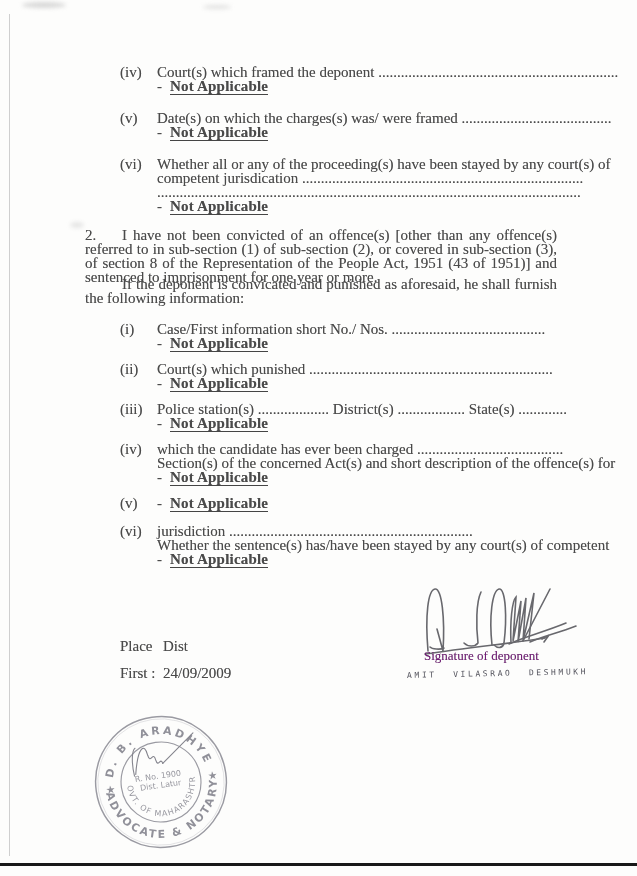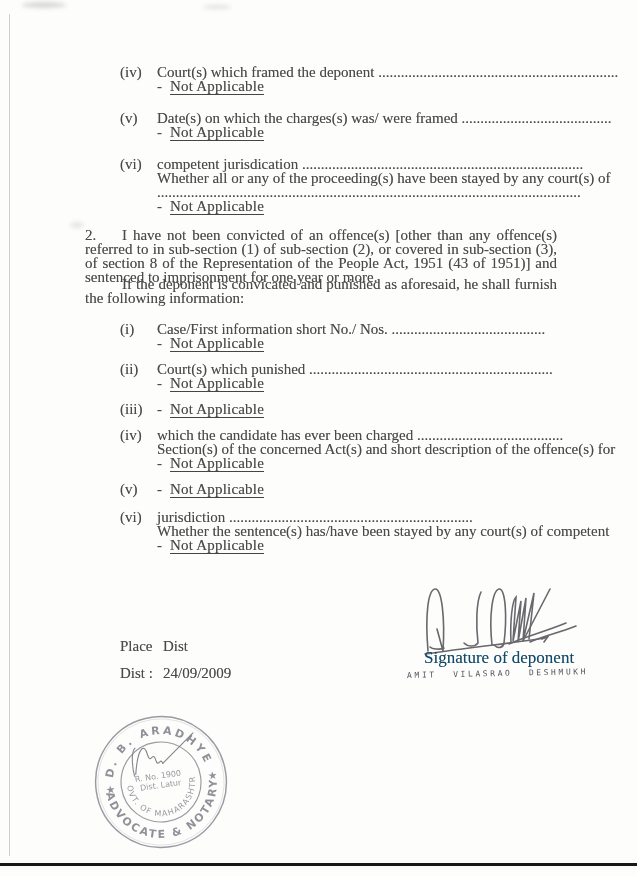--- a/index.html
+++ b/index.html
@@ -22,31 +22,31 @@
   #block1{top:65px;}
   #block2{top:322px;}
   .item{display:flex;margin-bottom:18px;}
   #block2 .item{margin-bottom:12px;}
   #block2 .item.gap-top{margin-top:14px;}
   .num{margin-left:35px;width:37px;flex:0 0 37px;}
   .item-body{flex:1;min-width:0;}
   .line{white-space:nowrap;}
   .answer{white-space:nowrap;}
   .answer .dash{display:inline-block;width:13px;}
-  .na{font-weight:normal;border-bottom:1.2px solid #454545;letter-spacing:.2px;}
+  .na{font-weight:bold;border-bottom:1.2px solid #454545;letter-spacing:.2px;}
   .para{text-align:justify;}
   #para2{top:228px;}
   #para3{top:277px;text-indent:37px;}
   .pnum{display:inline-block;width:37px;text-indent:0;}
   
   .kv{position:absolute;left:120px;display:flex;}
   .kv .k{width:43px;flex:0 0 43px;}
   #place-row{top:639px;}
   #date-row{top:666px;}
-  #sig-caption{position:absolute;left:424px;top:648px;font-size:17px;color:#0c4a6e;text-shadow:0 0 .5px rgba(90,90,90,.5);}
+  #sig-caption{position:absolute;left:424px;top:648px;font-size:13px;color:#701a75;text-shadow:0 0 .5px rgba(90,90,90,.5);}
   #handwritten-name{
     position:absolute;left:407px;top:669px;
     font-family:"DejaVu Sans Mono", monospace;font-size:8px;
     letter-spacing:2.6px;word-spacing:9px;color:#55555e;
     transform:rotate(-1.2deg);white-space:nowrap;
   }
   #signature-svg{position:absolute;left:392px;top:577px;}
   #stamp-svg{position:absolute;left:92px;top:713px;}
 </style>
 </head>
@@ -69,22 +69,22 @@
   <div class="item">
     <span class="num">(v)</span>
     <div class="item-body">
       <div class="line">Date(s) on which the charges(s) was/ were framed ........................................</div>
       <div class="answer"><span class="dash">-</span><span class="na">Not Applicable</span></div>
     </div>
   </div>
   <div class="item">
     <span class="num">(vi)</span>
     <div class="item-body">
+      <div class="line">Whether all or any of the proceeding(s) have been stayed by any court(s) of</div>
       <div class="line">competent jurisdication  ...........................................................................</div>
-      <div class="line">Whether all or any of the proceeding(s) have been stayed by any court(s) of</div>
       <div class="line">.................................................................................................................</div>
       <div class="answer"><span class="dash">-</span><span class="na">Not Applicable</span></div>
     </div>
   </div>
 </div>
 
 <div id="para2" class="block para doc-text"><span class="pnum">2.</span><span>I have not been convicted of an offence(s) [other than any offence(s) referred to in sub-section (1) of sub-section (2), or covered in sub-section (3), of section 8 of the Representation of the People Act, 1951 (43 of 1951)] and sentenced to imprisonment for one year or more.</span></div>
 
 <div id="para3" class="block para doc-text"><span>If the deponent is convicated and punished as aforesaid, he shall furnish the following information:</span></div>
 
@@ -99,20 +99,21 @@
   <div class="item">
     <span class="num">(ii)</span>
     <div class="item-body">
       <div class="line">Court(s) which punished .................................................................</div>
       <div class="answer"><span class="dash">-</span><span class="na">Not Applicable</span></div>
     </div>
   </div>
   <div class="item">
     <span class="num">(iii)</span>
     <div class="item-body">
+      <div class="line">Police station(s) ................... District(s) .................. State(s) .............</div>
       <div class="answer"><span class="dash">-</span><span class="na">Not Applicable</span></div>
     </div>
   </div>
   <div class="item">
     <span class="num">(iv)</span>
     <div class="item-body">
       <div class="line">which the candidate has ever been charged .......................................</div>
       <div class="line">Section(s) of the concerned Act(s) and short description of the offence(s) for</div>
       <div class="answer"><span class="dash">-</span><span class="na">Not Applicable</span></div>
     </div>
@@ -147,21 +148,21 @@
   </g>
 </svg>
 <div id="sig-caption">Signature of deponent</div>
 <div id="handwritten-name">AMIT VILASRAO DESHMUKH</div>
 
 <div id="place-row" class="kv doc-text">
   <span class="k">Place</span>
   <span class="v">Dist</span>
 </div>
 <div id="date-row" class="kv doc-text">
-  <span class="k">Dist :</span>
+  <span class="k">First :</span>
   <span class="v">24/09/2009</span>
 </div>
 
 <svg id="stamp-svg" width="138" height="138" viewBox="0 0 190 190">
   <g transform="rotate(-8 95 95)" opacity="0.88">
     <circle cx="95" cy="95" r="90" fill="none" stroke="#8d8d96" stroke-width="2"></circle>
     <circle cx="95" cy="95" r="87" fill="none" stroke="#9a9aa2" stroke-width="1" opacity="0.4"></circle>
     <circle cx="95" cy="95" r="55" fill="none" stroke="#8d8d96" stroke-width="1.6"></circle>
     <defs>
       <path id="arcTop" d="M29,95 A66,66 0 0 1 161,95" fill="none"></path>

